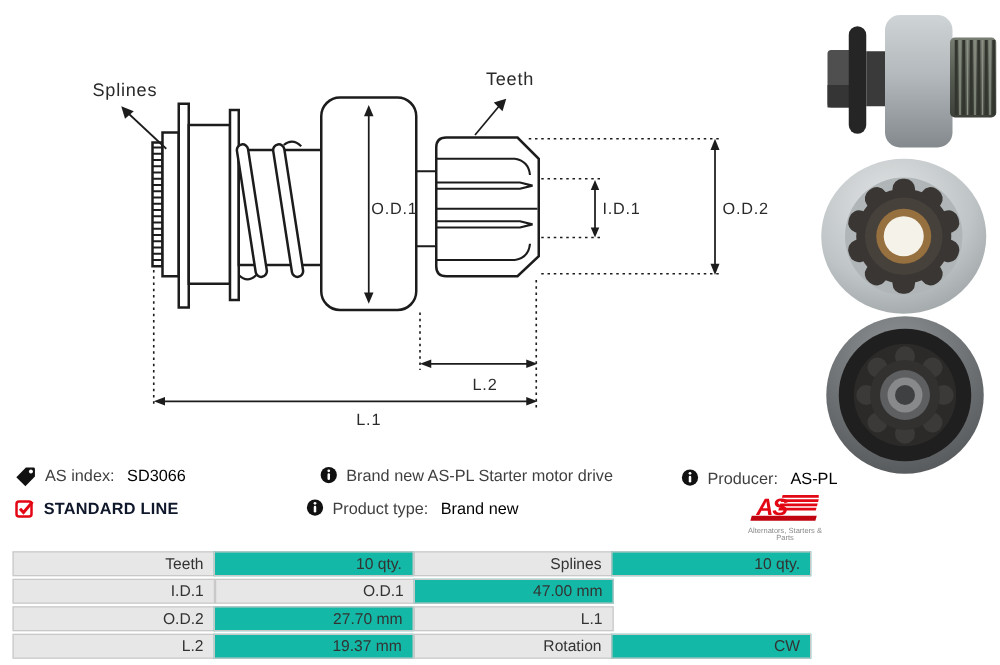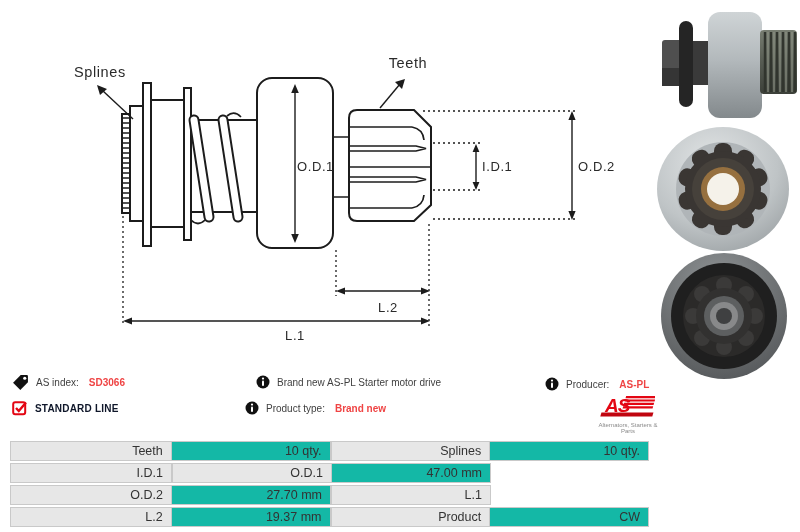--- a/index.html
+++ b/index.html
@@ -14,23 +14,23 @@
   #drawing .outline{fill:#fff;stroke:#1c1c1c;stroke-width:2;}
   #drawing .thin{fill:none;stroke:#1c1c1c;stroke-width:1.7;}
   #drawing .dim{stroke:#1c1c1c;stroke-width:1.4;fill:none;}
   #drawing .dot{stroke:#1c1c1c;stroke-width:1.3;fill:none;stroke-dasharray:2 3;}
   #drawing .ah{fill:#1c1c1c;stroke:none;}
   #drawing text{fill:#2a2a2a;letter-spacing:.6px;}
   #drawing .callout{font-size:14.5px;}
   #drawing .dimlabel{font-size:13px;}
 
   
-  .info-line{position:absolute;display:flex;align-items:center;gap:7px;
-    font-size:10px;color:#3f3f3f;height:18px;white-space:nowrap;}
-  .info-line b{color:#ef4444;font-weight:700;margin-left:3px;}
+  .info-line{position:absolute;display:flex;align-items:flex-start;gap:7px;
+    font-size:13px;color:#3f3f3f;height:18px;white-space:nowrap;}
+  .info-line b{color:#000000;font-weight:400;margin-left:3px;}
   .info-line .red{color:#0f172a;font-weight:700;letter-spacing:.2px;}
   .logo-caption{position:absolute;font-size:6px;color:#8a8a8a;width:72px;text-align:center;}
 
   
   .spec-table{position:absolute;left:10px;top:441px;width:639px;}
   .spec-row{display:flex;margin-bottom:2px;}
   .spec-cell{box-sizing:border-box;height:20px;border:1px solid #c9c9c9;
     font-size:12.5px;line-height:18px;color:#333;text-align:right;padding-right:8px;}
   .spec-cell.lab{background:#e7e7e7;}
   .spec-cell.val{background:#14b8a6;margin-left:-1px;}
@@ -296,16 +296,16 @@
     <div class="spec-cell val c3">47.00 mm</div>
   </div>
   <div class="spec-row">
     <div class="spec-cell lab c0">O.D.2</div>
     <div class="spec-cell val c1">27.70 mm</div>
     <div class="spec-cell lab c2">L.1</div>
   </div>
   <div class="spec-row">
     <div class="spec-cell lab c0">L.2</div>
     <div class="spec-cell val c1">19.37 mm</div>
-    <div class="spec-cell lab c2">Product</div>
+    <div class="spec-cell lab c2">Rotation</div>
     <div class="spec-cell val c3">CW</div>
   </div>
 </div>
 
 </body></html>

